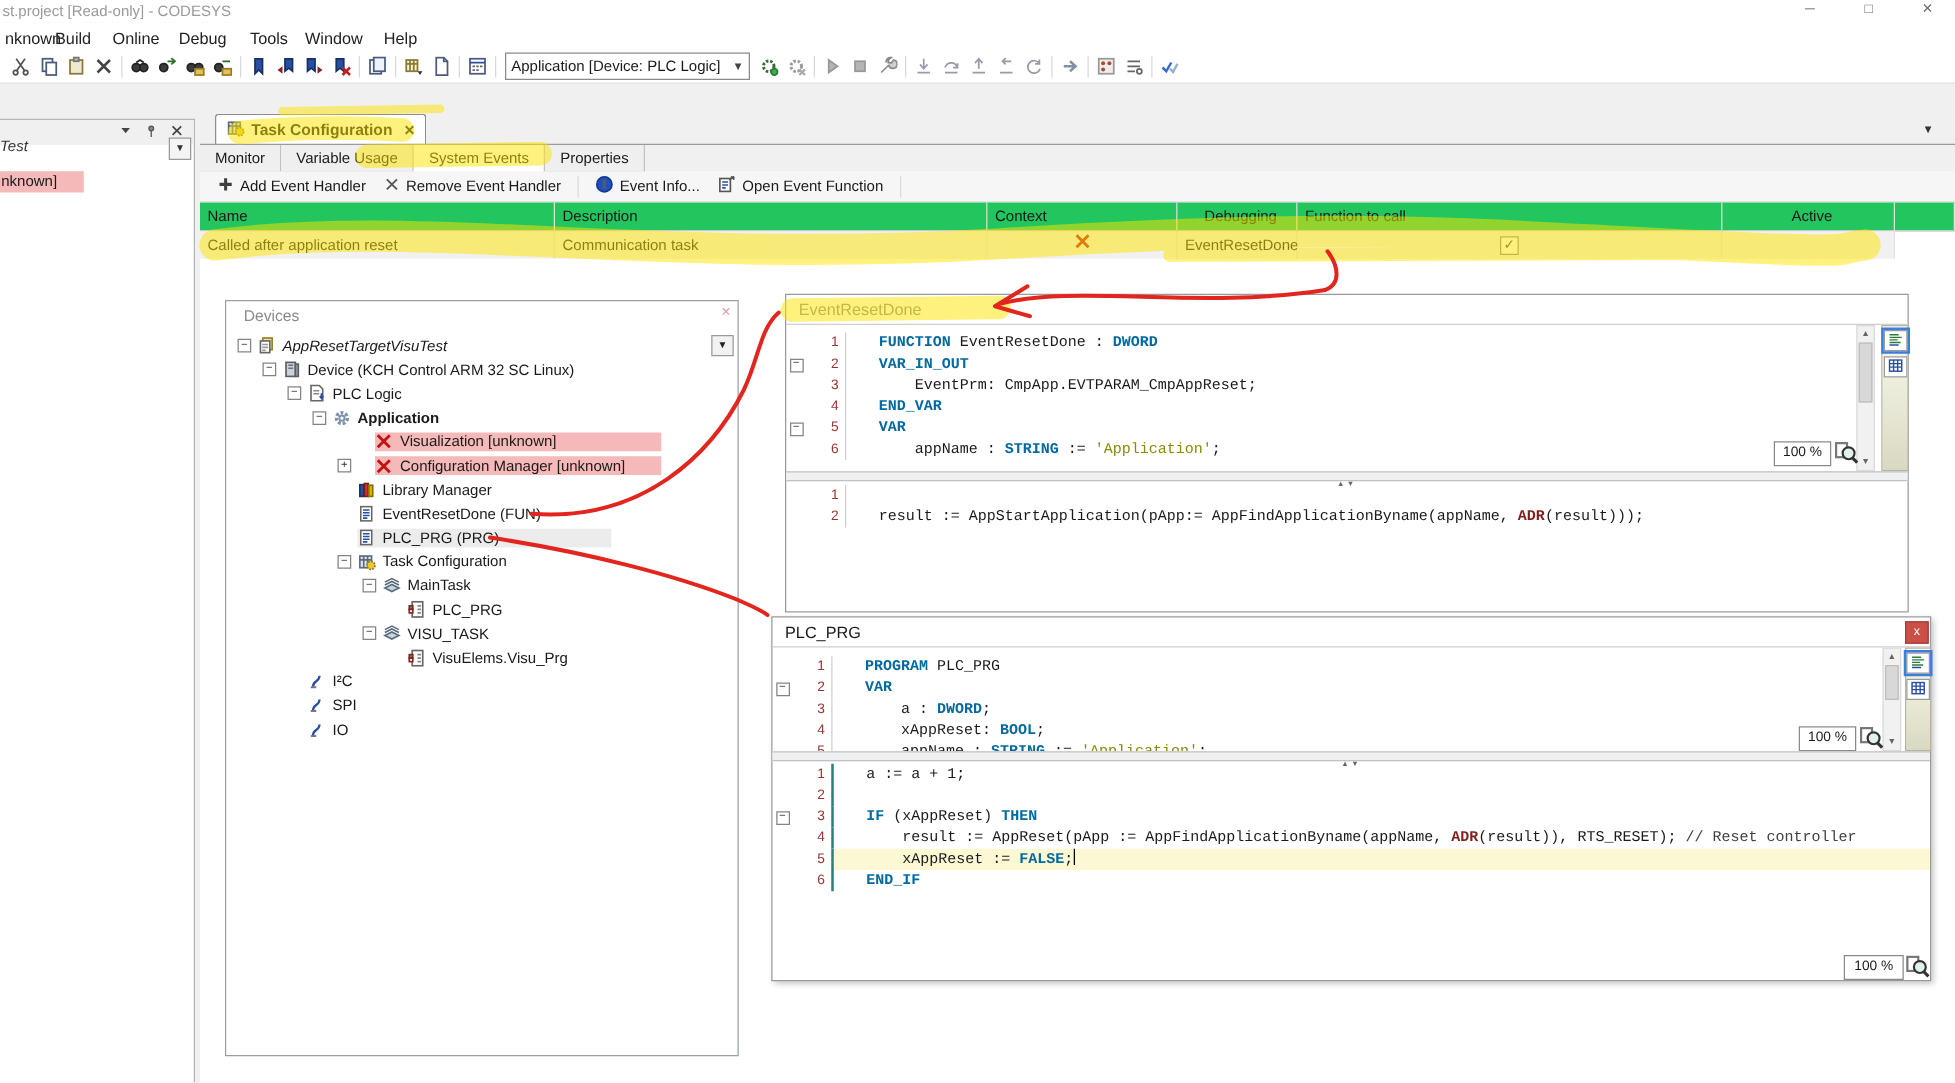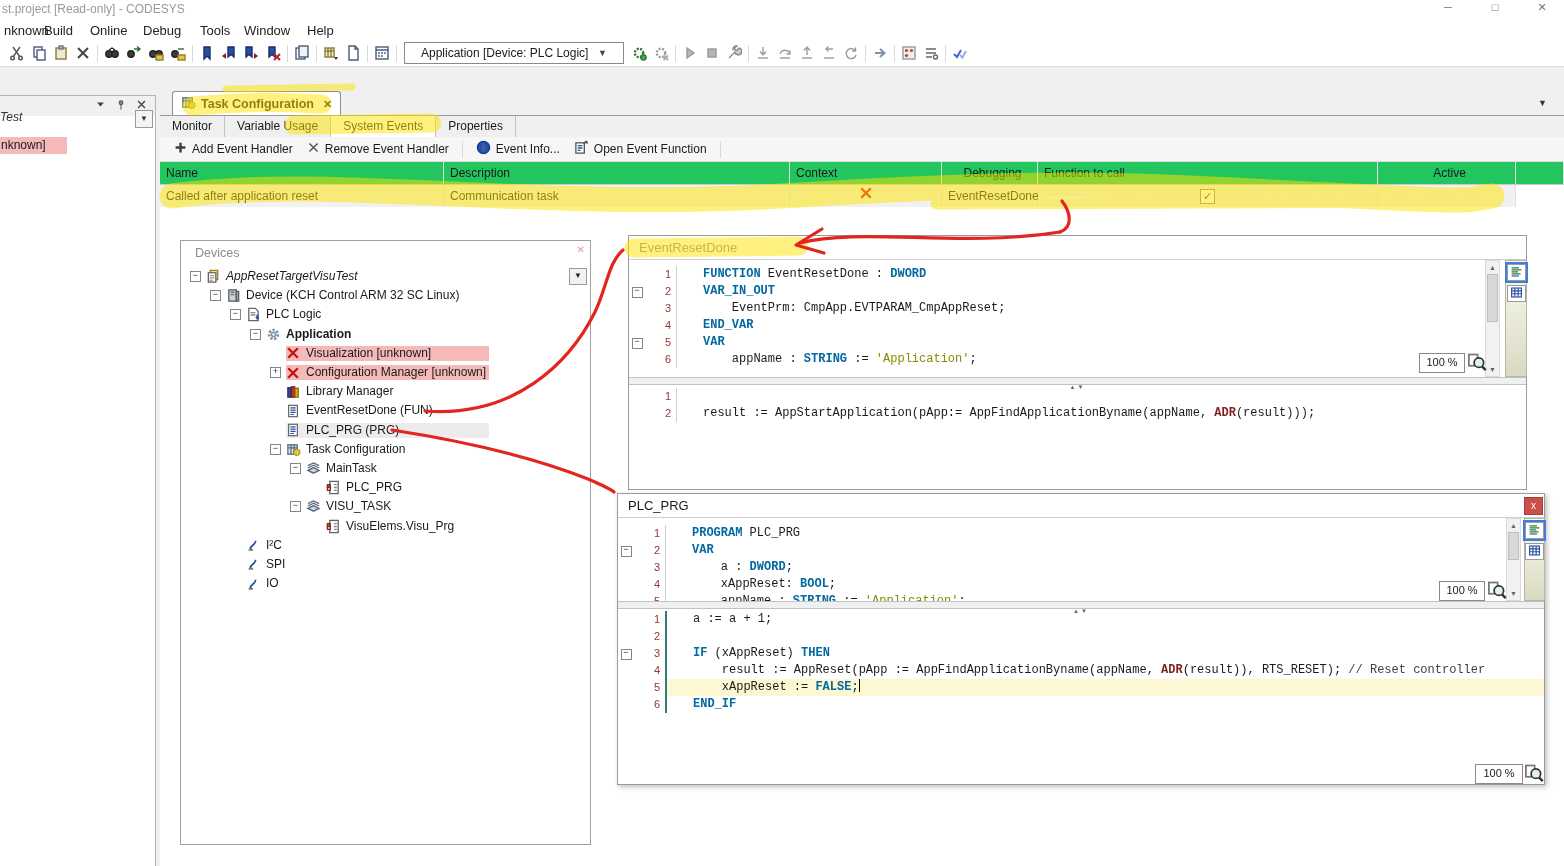--- a/index.html
+++ b/index.html
@@ -10,21 +10,21 @@
   #titlebar{left:0;top:0;width:1564px;height:18px;background:#fff;}
   #title-text{left:2px;top:2px;color:#9a9a9a;font-size:12px;}
   .winbtn{top:0;width:30px;height:15px;text-align:center;color:#707070;font-size:11px;line-height:15px;cursor:default;}
   #menubar{left:0;top:18px;width:1564px;height:22px;background:#fff;}
   .menu-item{top:3px;padding:2px 4px;color:#222;font-size:13px;}
   #alert{top:21px;left:1241px;display:flex;align-items:center;gap:5px;font-weight:bold;font-size:13px;}
   #funnel{left:1534px;top:21px;}
   #toolbar{left:0;top:40px;width:1564px;height:27px;background:#fff;border-bottom:1px solid #e0e0e0;display:flex;align-items:center;padding-left:6px;box-sizing:border-box;}
   .tbi{width:22px;height:20px;display:inline-flex;align-items:center;justify-content:center;}
   .tbsep{width:1px;height:17px;background:#d9d9d9;margin:0 3px;}
-  #app-combo{display:inline-flex;align-items:center;justify-content:space-between;width:186px;height:20px;border:1px solid #8a8a8a;background:#fff;padding:0 16px;margin:0 4px;}
+  #app-combo{display:inline-flex;align-items:center;justify-content:space-between;width:186px;height:20px;border:1px solid #8a8a8a;background:#fff;padding:0 4px;margin:0 4px;}
   #app-combo .car{color:#444;font-size:9px;}
   
   #left-panel{left:0;top:95px;width:156px;height:771px;background:#fff;border-top:1px solid #b5b5b5;border-right:1px solid #b5b5b5;box-sizing:border-box;}
   #lp-head{left:0;top:0;width:155px;height:20px;background:#f0f0f0;display:flex;justify-content:flex-end;align-items:center;gap:9px;padding-right:8px;box-sizing:border-box;color:#555;}
   #lp-combo{left:0;top:14px;width:155px;height:18px;display:flex;align-items:flex-start;}
   #lp-combo .txt{font-style:italic;color:#333;}
   #lp-combo .btn{margin-left:auto;width:16px;height:16px;border:1px solid #9a9a9a;background:#f4f4f4;text-align:center;font-size:8px;line-height:15px;color:#333;margin-right:2px;}
   #lp-chip{left:0;top:41px;width:66px;height:17px;background:#f5b9b9;line-height:17px;padding-left:1px;}
   
   #tabrow{left:160px;top:90px;width:1404px;height:25px;}
@@ -47,22 +47,22 @@
   
   #devices{left:180px;top:240px;width:411px;height:605px;background:#fff;border:1px solid #9aa0a6;box-sizing:border-box;}
   #devices .ttl{left:14px;top:5px;color:#8b8b8b;font-size:12.5px;}
   #devices .dclose{right:5px;top:3px;color:#d9a0a0;font-size:10px;}
   #dev-tree{left:0;top:26px;width:409px;}
   .trow{height:19.2px;display:flex;align-items:center;box-sizing:border-box;}
   .texp{width:9px;height:9px;border:1px solid #848484;background:#fff;font-size:9px;line-height:7px;text-align:center;color:#333;margin-right:5px;flex:none;}
   .tic{width:16px;height:15px;flex:none;display:inline-flex;align-items:center;}
   .tlb{padding-left:4px;white-space:nowrap;}
   .b{font-weight:bold;} .i{font-style:italic;}
-  .band{display:inline-flex;align-items:flex-start;}
-  .trow.err .band{background:#f5b9b9;width:203px;}
+  .band{display:inline-flex;align-items:center;}
+  .trow.err .band{background:#f5b9b9;width:229px;margin-left:14px;}
   .trow.sel .band{background:#ececec;width:203px;}
   .tcombo{margin-left:auto;margin-right:3px;width:16px;height:15px;border:1px solid #9a9a9a;background:#f2f2f2;text-align:center;font-size:8px;line-height:14px;color:#222;}
   
   .editor{background:#fff;border:1px solid #9a9a9a;box-sizing:border-box;}
   .ed-title{left:0;top:0;right:0;height:23px;border-bottom:1px solid #cfcfcf;display:flex;align-items:center;padding-left:10px;font-size:13px;}
   .ed-close{width:17px;height:16px;background:#ca5048;color:#fff;font-size:10px;line-height:16px;text-align:center;border:1px solid #9e3f39;}
   .codearea{overflow:hidden;}
   .cline{display:flex;height:17px;line-height:17px;font-family:"Liberation Mono",monospace;font-size:12px;white-space:pre;}
   .fold{width:16px;flex:none;display:flex;justify-content:center;}
   .foldbox{width:9px;height:9px;border:1px solid #848484;font-size:9px;line-height:7px;text-align:center;color:#333;margin-top:4px;}

